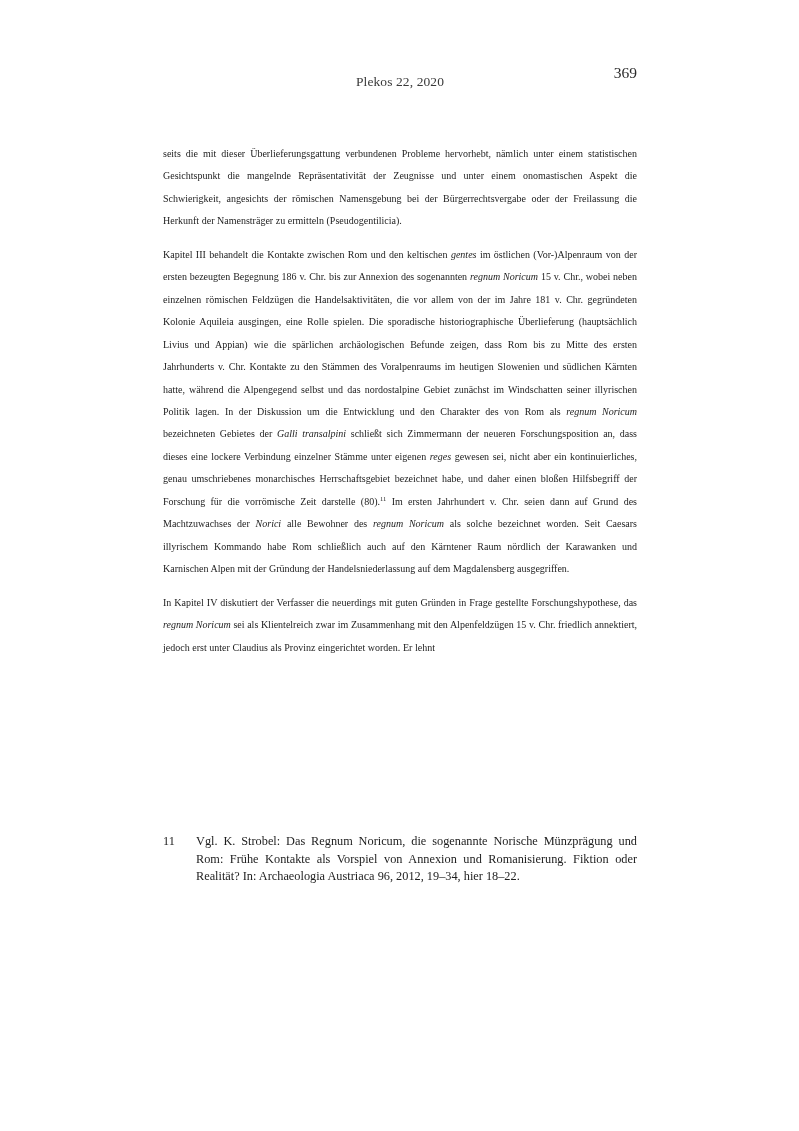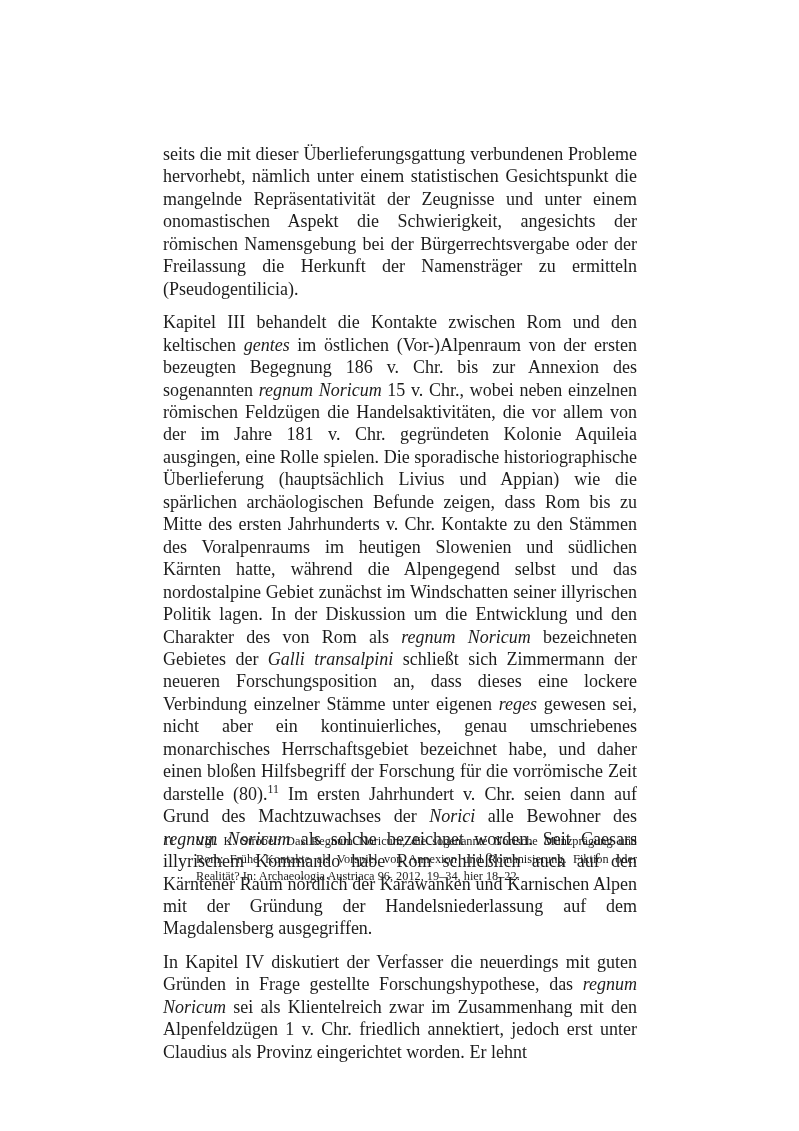--- a/index.html
+++ b/index.html
@@ -47,21 +47,21 @@
 
   
   .textblock {
     position: absolute;
     top: 143px;
     left: 163px;
     width: 474px;
   }
   .para {
     margin: 0 0 11px 0;
-    font-size: 18px;
+    font-size: 10px;
     line-height: 22.45px;
     text-align: justify;
     text-justify: inter-word;
     hyphens: manual;
     -webkit-hyphens: manual;
     word-spacing: 0.1px;
   }
   .para:last-child { margin-bottom: 0; }
   .para i, .para em {
     font-style: italic;
@@ -99,25 +99,29 @@
   }
   .footnote .fn-text {
     display: block;
   }
 </style>
 </head>
 <body>
 
 <div class="page">
 
+  <div class="running-head">
+    <span class="rh-title">Plekos 22, 2020</span>
+    <span class="rh-folio">369</span>
+  </div>
 
   <div class="textblock" id="body-text-block">
       <p class="para"><span>seits die mit dieser Überlieferungsgattung verbundenen Probleme hervorhebt, nämlich unter einem statistischen Gesichtspunkt die mangelnde Repräsentativität der Zeugnisse und unter einem onomastischen Aspekt die Schwierigkeit, angesichts der römischen Namensgebung bei der Bürgerrechtsvergabe oder der Freilassung die Herkunft der Namensträger zu ermitteln (Pseudogentilicia).</span></p>
       <p class="para"><span>Kapitel III behandelt die Kontakte zwischen Rom und den keltischen </span><i>gentes</i><span> im östlichen (Vor-)Alpenraum von der ersten bezeugten Begegnung 186 v. Chr. bis zur Annexion des sogenannten </span><i>regnum Noricum</i><span> 15 v. Chr., wobei neben einzelnen römischen Feldzügen die Handelsaktivitäten, die vor allem von der im Jahre 181 v. Chr. gegründeten Kolonie Aquileia ausgingen, eine Rolle spielen. Die sporadische historiographische Überlieferung (hauptsächlich Livius und Appian) wie die spärlichen archäologischen Befunde zeigen, dass Rom bis zu Mitte des ersten Jahrhunderts v. Chr. Kontakte zu den Stämmen des Voralpenraums im heutigen Slowenien und südlichen Kärnten hatte, während die Alpengegend selbst und das nordostalpine Gebiet zunächst im Windschatten seiner illyrischen Politik lagen. In der Diskussion um die Entwicklung und den Charakter des von Rom als </span><i>regnum Noricum</i><span> bezeichneten Gebietes der </span><i>Galli transalpini</i><span> schließt sich Zimmermann der neueren Forschungsposition an, dass dieses eine lockere Verbindung einzelner Stämme unter eigenen </span><i>reges</i><span> gewesen sei, nicht aber ein kontinuierliches, genau umschriebenes monarchisches Herrschaftsgebiet bezeichnet habe, und daher einen bloßen Hilfsbegriff der Forschung für die vorrömische Zeit darstelle (80).</span><sup class="fnmark">11</sup><span> Im ersten Jahrhundert v. Chr. seien dann auf Grund des Machtzuwachses der </span><i>Norici</i><span> alle Bewohner des </span><i>regnum Noricum</i><span> als solche bezeichnet worden. Seit Caesars illyrischem Kommando habe Rom schließlich auch auf den Kärntener Raum nördlich der Karawanken und Karnischen Alpen mit der Gründung der Handelsniederlassung auf dem Magdalensberg ausgegriffen.</span></p>
-      <p class="para"><span>In Kapitel IV diskutiert der Verfasser die neuerdings mit guten Gründen in Frage gestellte Forschungshypothese, das </span><i>regnum Noricum</i><span> sei als Klientelreich zwar im Zusammenhang mit den Alpenfeldzügen 1 v. Chr. friedlich annektiert, jedoch erst unter Claudius als Provinz eingerichtet worden. Er lehnt</span></p>
+      <p class="para"><span>In Kapitel IV diskutiert der Verfasser die neuerdings mit guten Gründen in Frage gestellte Forschungshypothese, das </span><i>regnum Noricum</i><span> sei als Klientelreich zwar im Zusammenhang mit den Alpenfeldzügen 15 v. Chr. friedlich annektiert, jedoch erst unter Claudius als Provinz eingerichtet worden. Er lehnt</span></p>
     </div>
 
   <div class="footnotes" id="footnote-block">
       <div class="footnote">
         <span class="fn-num">11</span>
         <span class="fn-text">Vgl. K. Strobel: Das Regnum Noricum, die sogenannte Norische Münzprägung und Rom: Frühe Kontakte als Vorspiel von Annexion und Romanisierung. Fiktion oder Realität? In: Archaeologia Austriaca 96, 2012, 19–34, hier 18–22.</span>
       </div>
     </div>
 
 </div>

